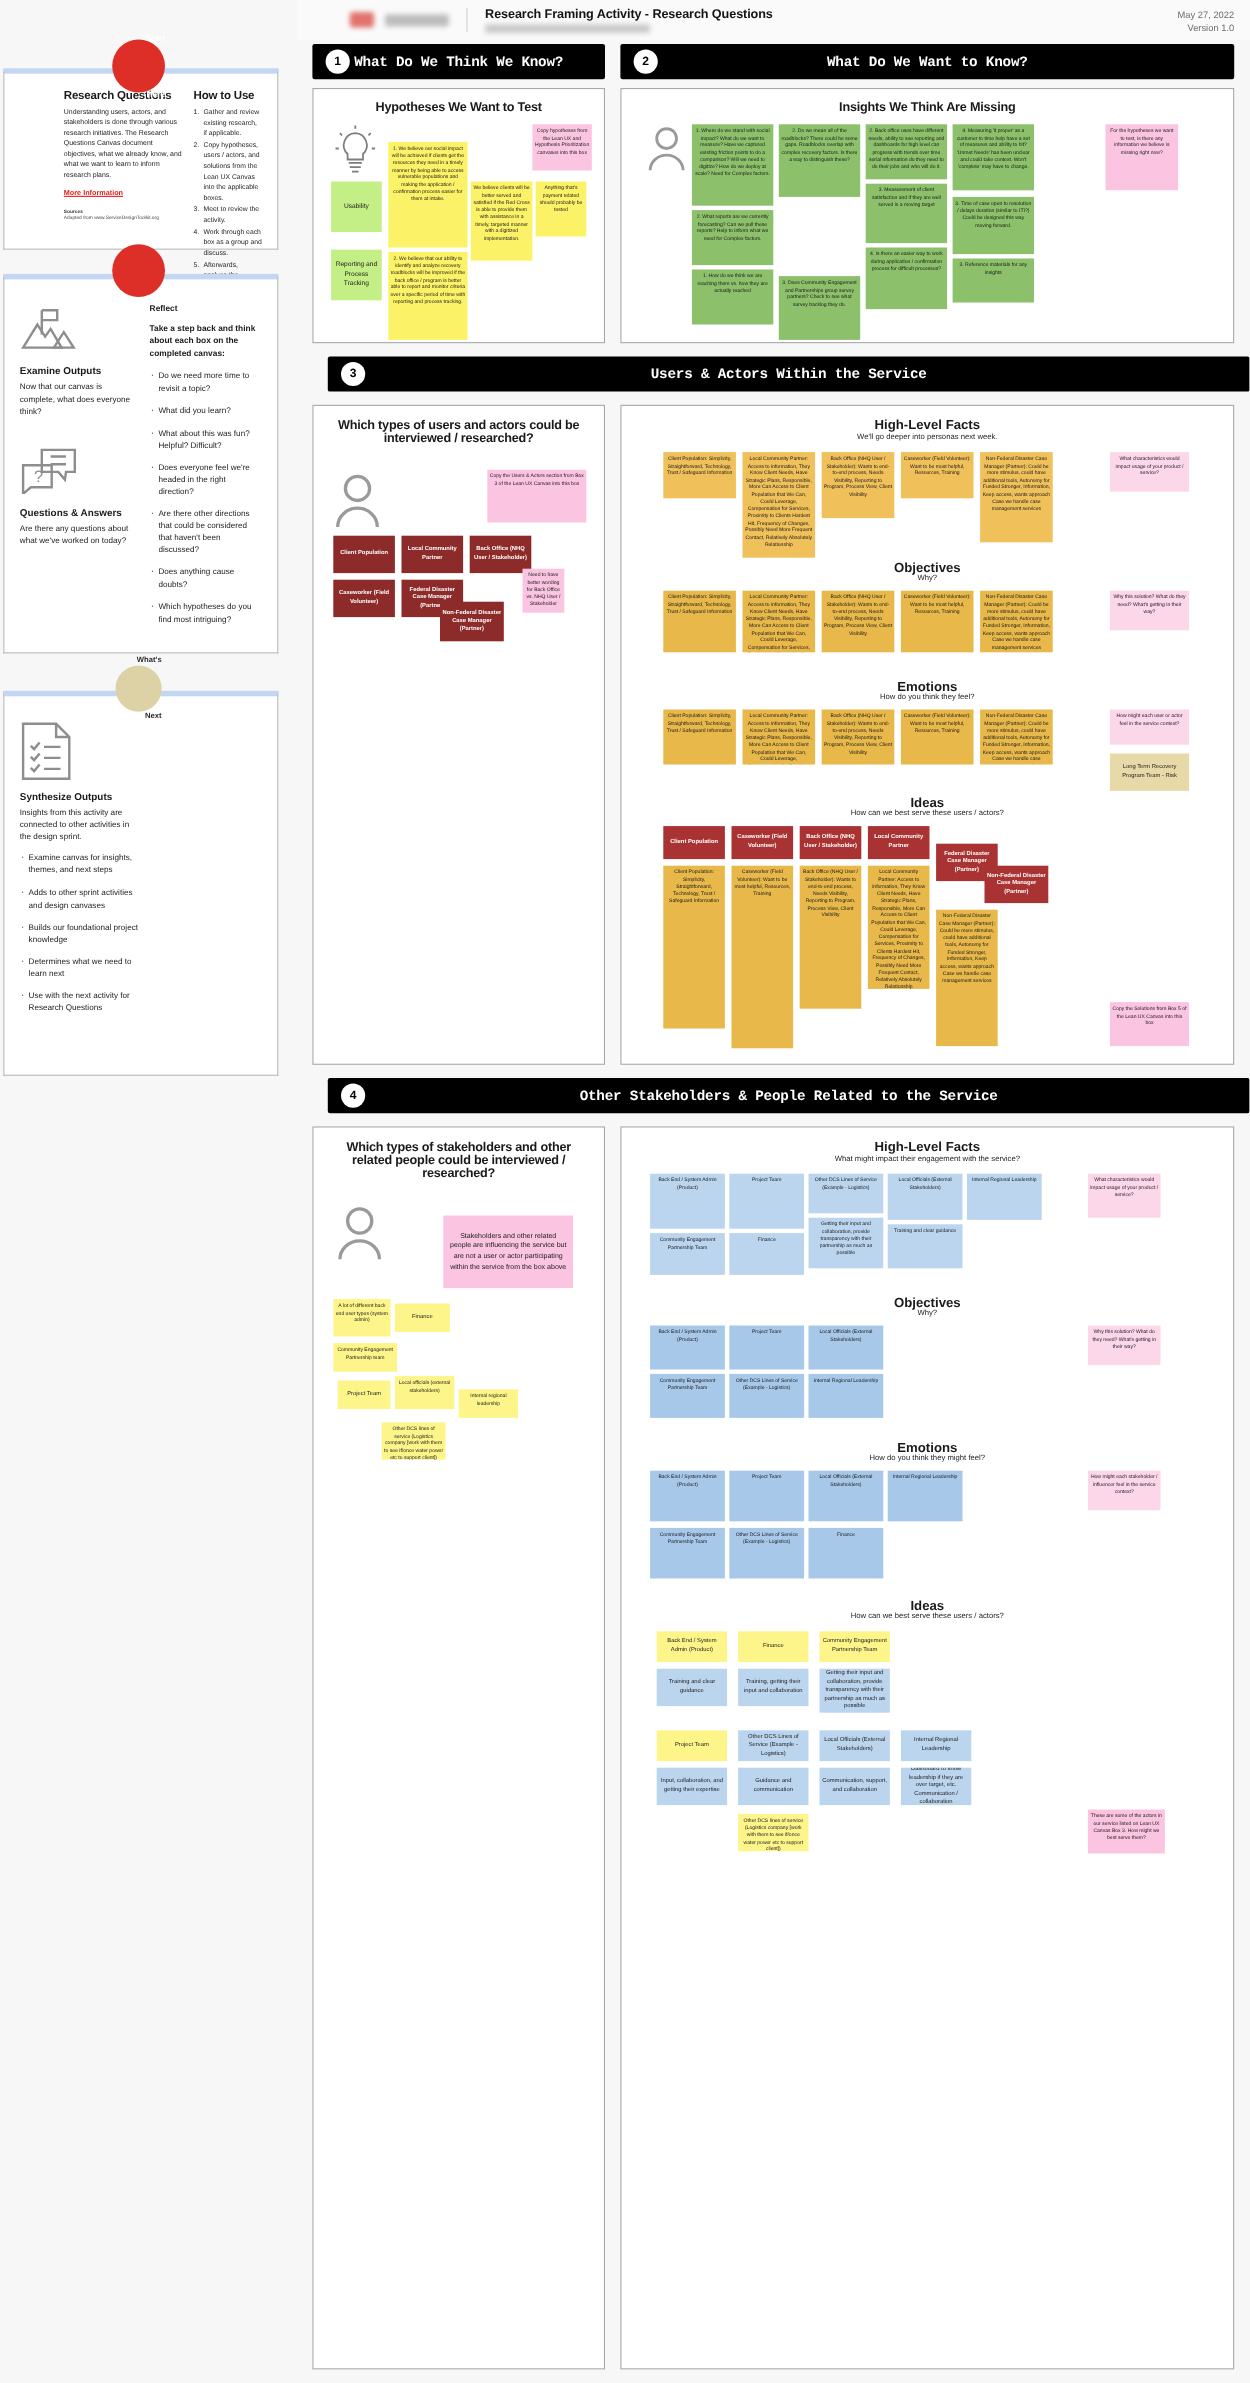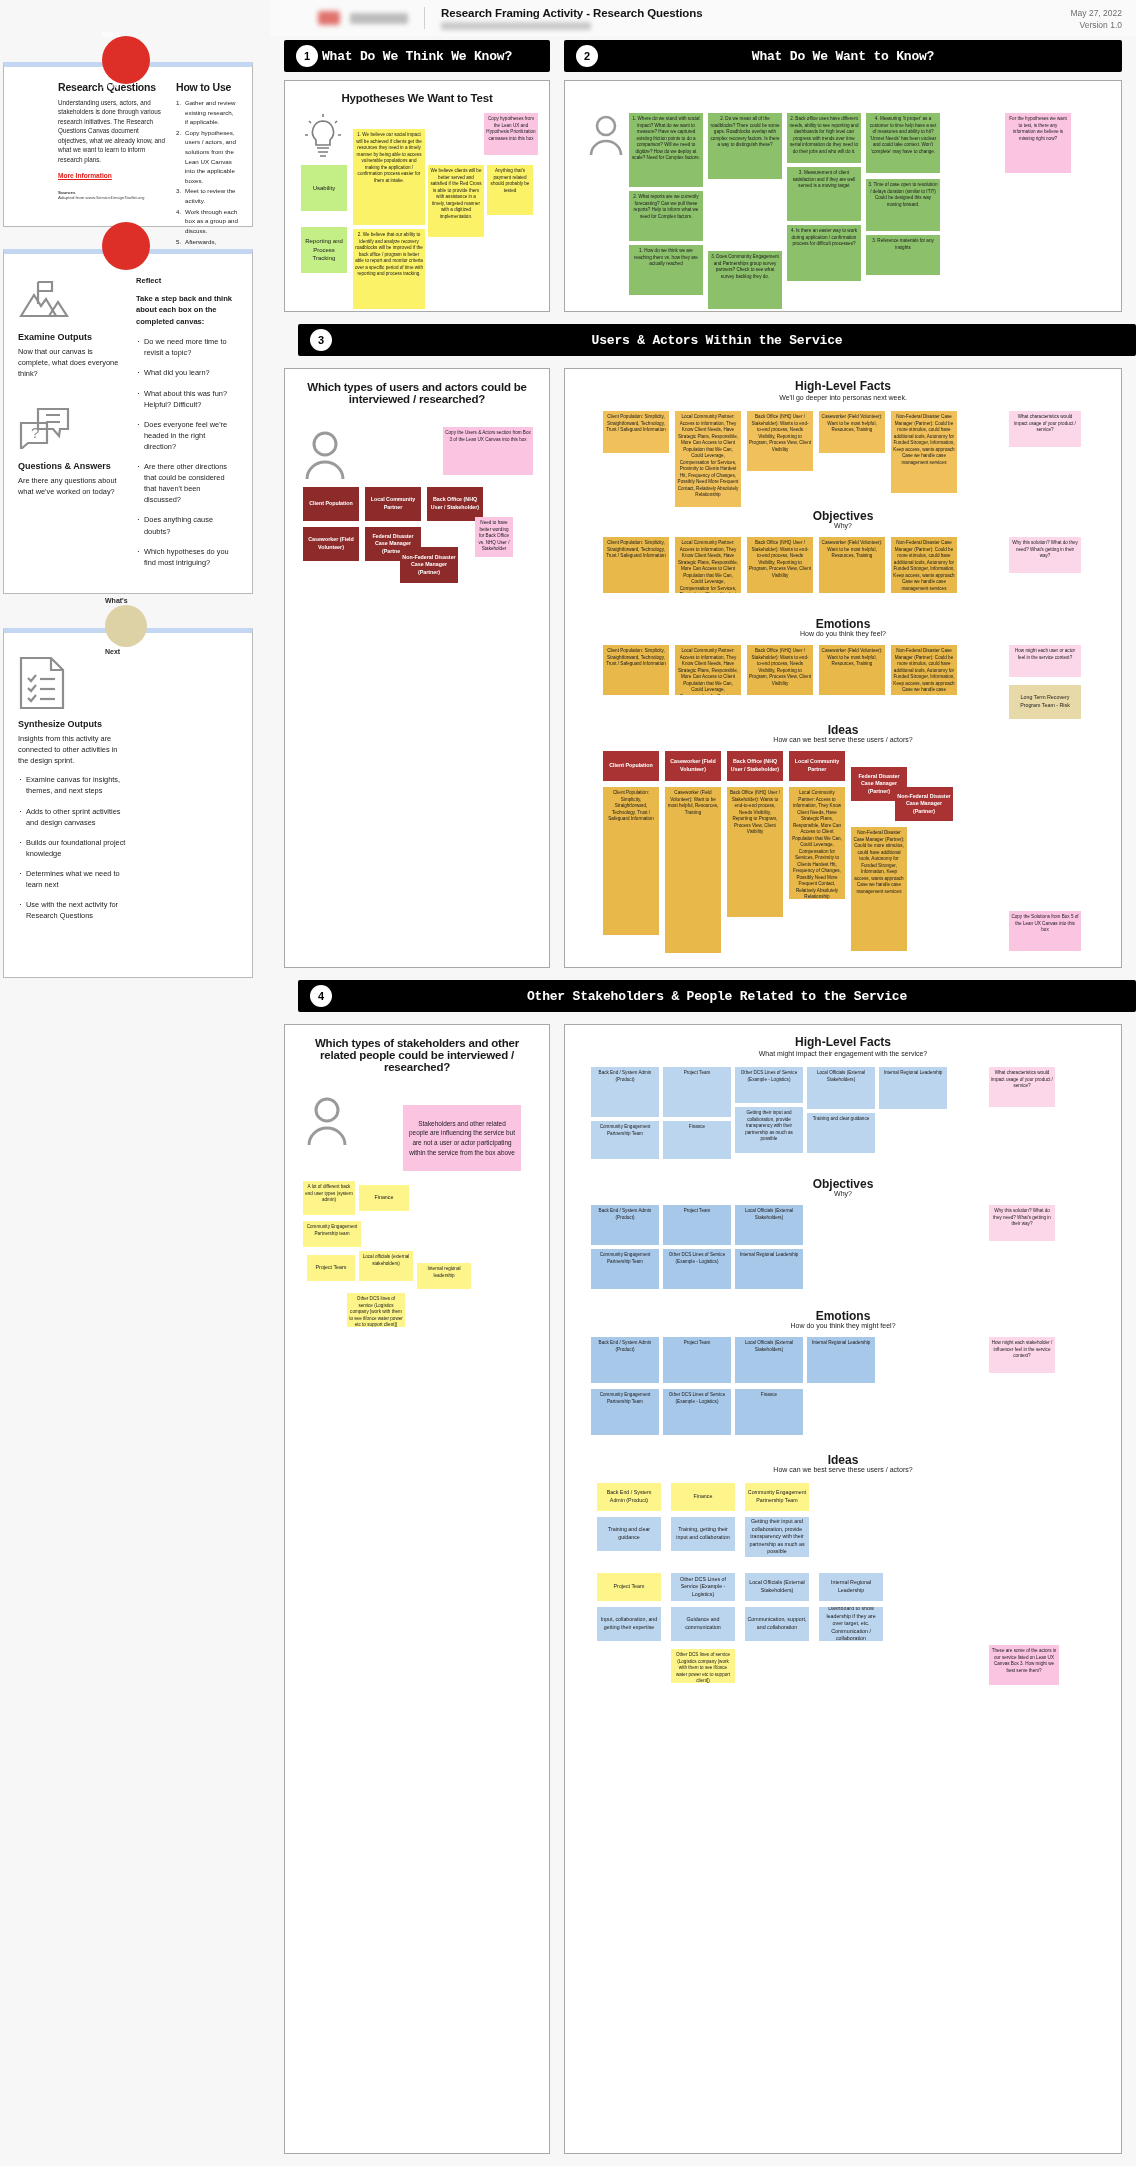--- a/index.html
+++ b/index.html
@@ -40,21 +40,21 @@
   .lp-link{ font-size:6.6px; font-weight:bold; color:#e0201b; text-decoration:underline; display:inline-block; margin-top:7px;}
   .src-h{ font-size:4.4px; font-weight:bold; margin-top:8px; color:#333;}
   .src-p{ font-size:4.4px; color:#444; line-height:1.5;}
   ol.howto{ list-style:none; counter-reset:h; }
   ol.howto li{ counter-increment:h; font-size:6.2px; line-height:1.55; color:#242424; padding-left:9px; position:relative; margin-bottom:1px;}
   ol.howto li:before{ content:counter(h) "."; position:absolute; left:0; }
 
   .badge{
     position:absolute; width:48px;height:48px;border-radius:50%;
     background:#dd2e28; color:#fff; display:flex;flex-direction:column;
-    align-items:flex-start;justify-content:center; font-size:7.6px; font-weight:bold;
+    align-items:flex-end;justify-content:center; font-size:7.6px; font-weight:bold;
     line-height:1.3; z-index:5;gap:41px;
   }
   .badge.tan{ background:#ddd2a5; color:#2b2b2b; width:42px;height:42px; font-size:7px;}
 
   .icon-box{ width:52px;height:48px; margin-bottom:8px;}
   .ico-h{ font-size:9px; font-weight:bold; margin-bottom:4px;}
   .ico-p{ font-size:7.4px; line-height:1.5; color:#222;}
   .reflect-h{ font-size:7.6px;font-weight:bold;margin-bottom:8px;}
   .reflect-lead{ font-size:7.6px;font-weight:bold;line-height:1.5;margin-bottom:9px;}
   ul.qs{ list-style:none; }
@@ -254,20 +254,21 @@
       </div>
 
     <div class="note n-yel" style="left:68px;top:48px;width:72px;height:96px;">1. We believe our social impact will be achieved if clients get the resources they need in a timely manner by being able to access vulnerable populations and making the application / confirmation process easier for them at intake.</div>
     <div class="note n-yel" style="left:68px;top:148px;width:72px;height:80px;">2. We believe that our ability to identify and analyze recovery roadblocks will be improved if the back office / program is better able to report and monitor criteria over a specific period of time with reporting and process tracking.</div>
     <div class="note n-yel" style="left:143px;top:84px;width:56px;height:72px;">We believe clients will be better served and satisfied if the Red Cross is able to provide them with assistance in a timely, targeted manner with a digitized implementation.</div>
     <div class="note n-yel" style="left:202px;top:84px;width:46px;height:50px;">Anything that's payment related should probably be tested</div>
     <div class="note n-pink" style="left:199px;top:32px;width:54px;height:42px;">Copy hypotheses from the Lean UX and Hypothesis Prioritization canvases into this box</div>
   </div>
 
   <div class="card" style="position:absolute;left:294px;top:44px;width:558px;height:232px;">
+    <div class="card-h">Insights We Think Are Missing</div>
     <div style="position:absolute;left:24px;top:34px;">
       <svg width="34" height="40" viewBox="0 0 34 40" fill="none" stroke="#9a9a9a" stroke-width="2.6">
         <circle cx="17" cy="11" r="9"></circle>
           <path d="M2 40 a15 14 0 0 1 30 0"></path>
       </svg>
     </div>
     <div class="note n-grn2" style="left:64px;top:32px;width:74px;height:74px;">1. Where do we stand with social impact? What do we want to measure? Have we captured existing friction points to do a comparison? Will we need to digitize? How do we deploy at scale? Need for Complex factors.</div>
     <div class="note n-grn2" style="left:64px;top:110px;width:74px;height:50px;">2. What reports are we currently forecasting? Can we pull these reports? Help to inform what we need for Complex factors.</div>
     <div class="note n-grn2" style="left:143px;top:32px;width:74px;height:66px;">2. Do we mean all of the roadblocks? There could be some gaps. Roadblocks overlap with complex recovery factors. Is there a way to distinguish these?</div>
     <div class="note n-grn2" style="left:143px;top:170px;width:74px;height:58px;">3. Does Community Engagement and Partnerships group survey partners? Check to see what survey backlog they do.</div>

